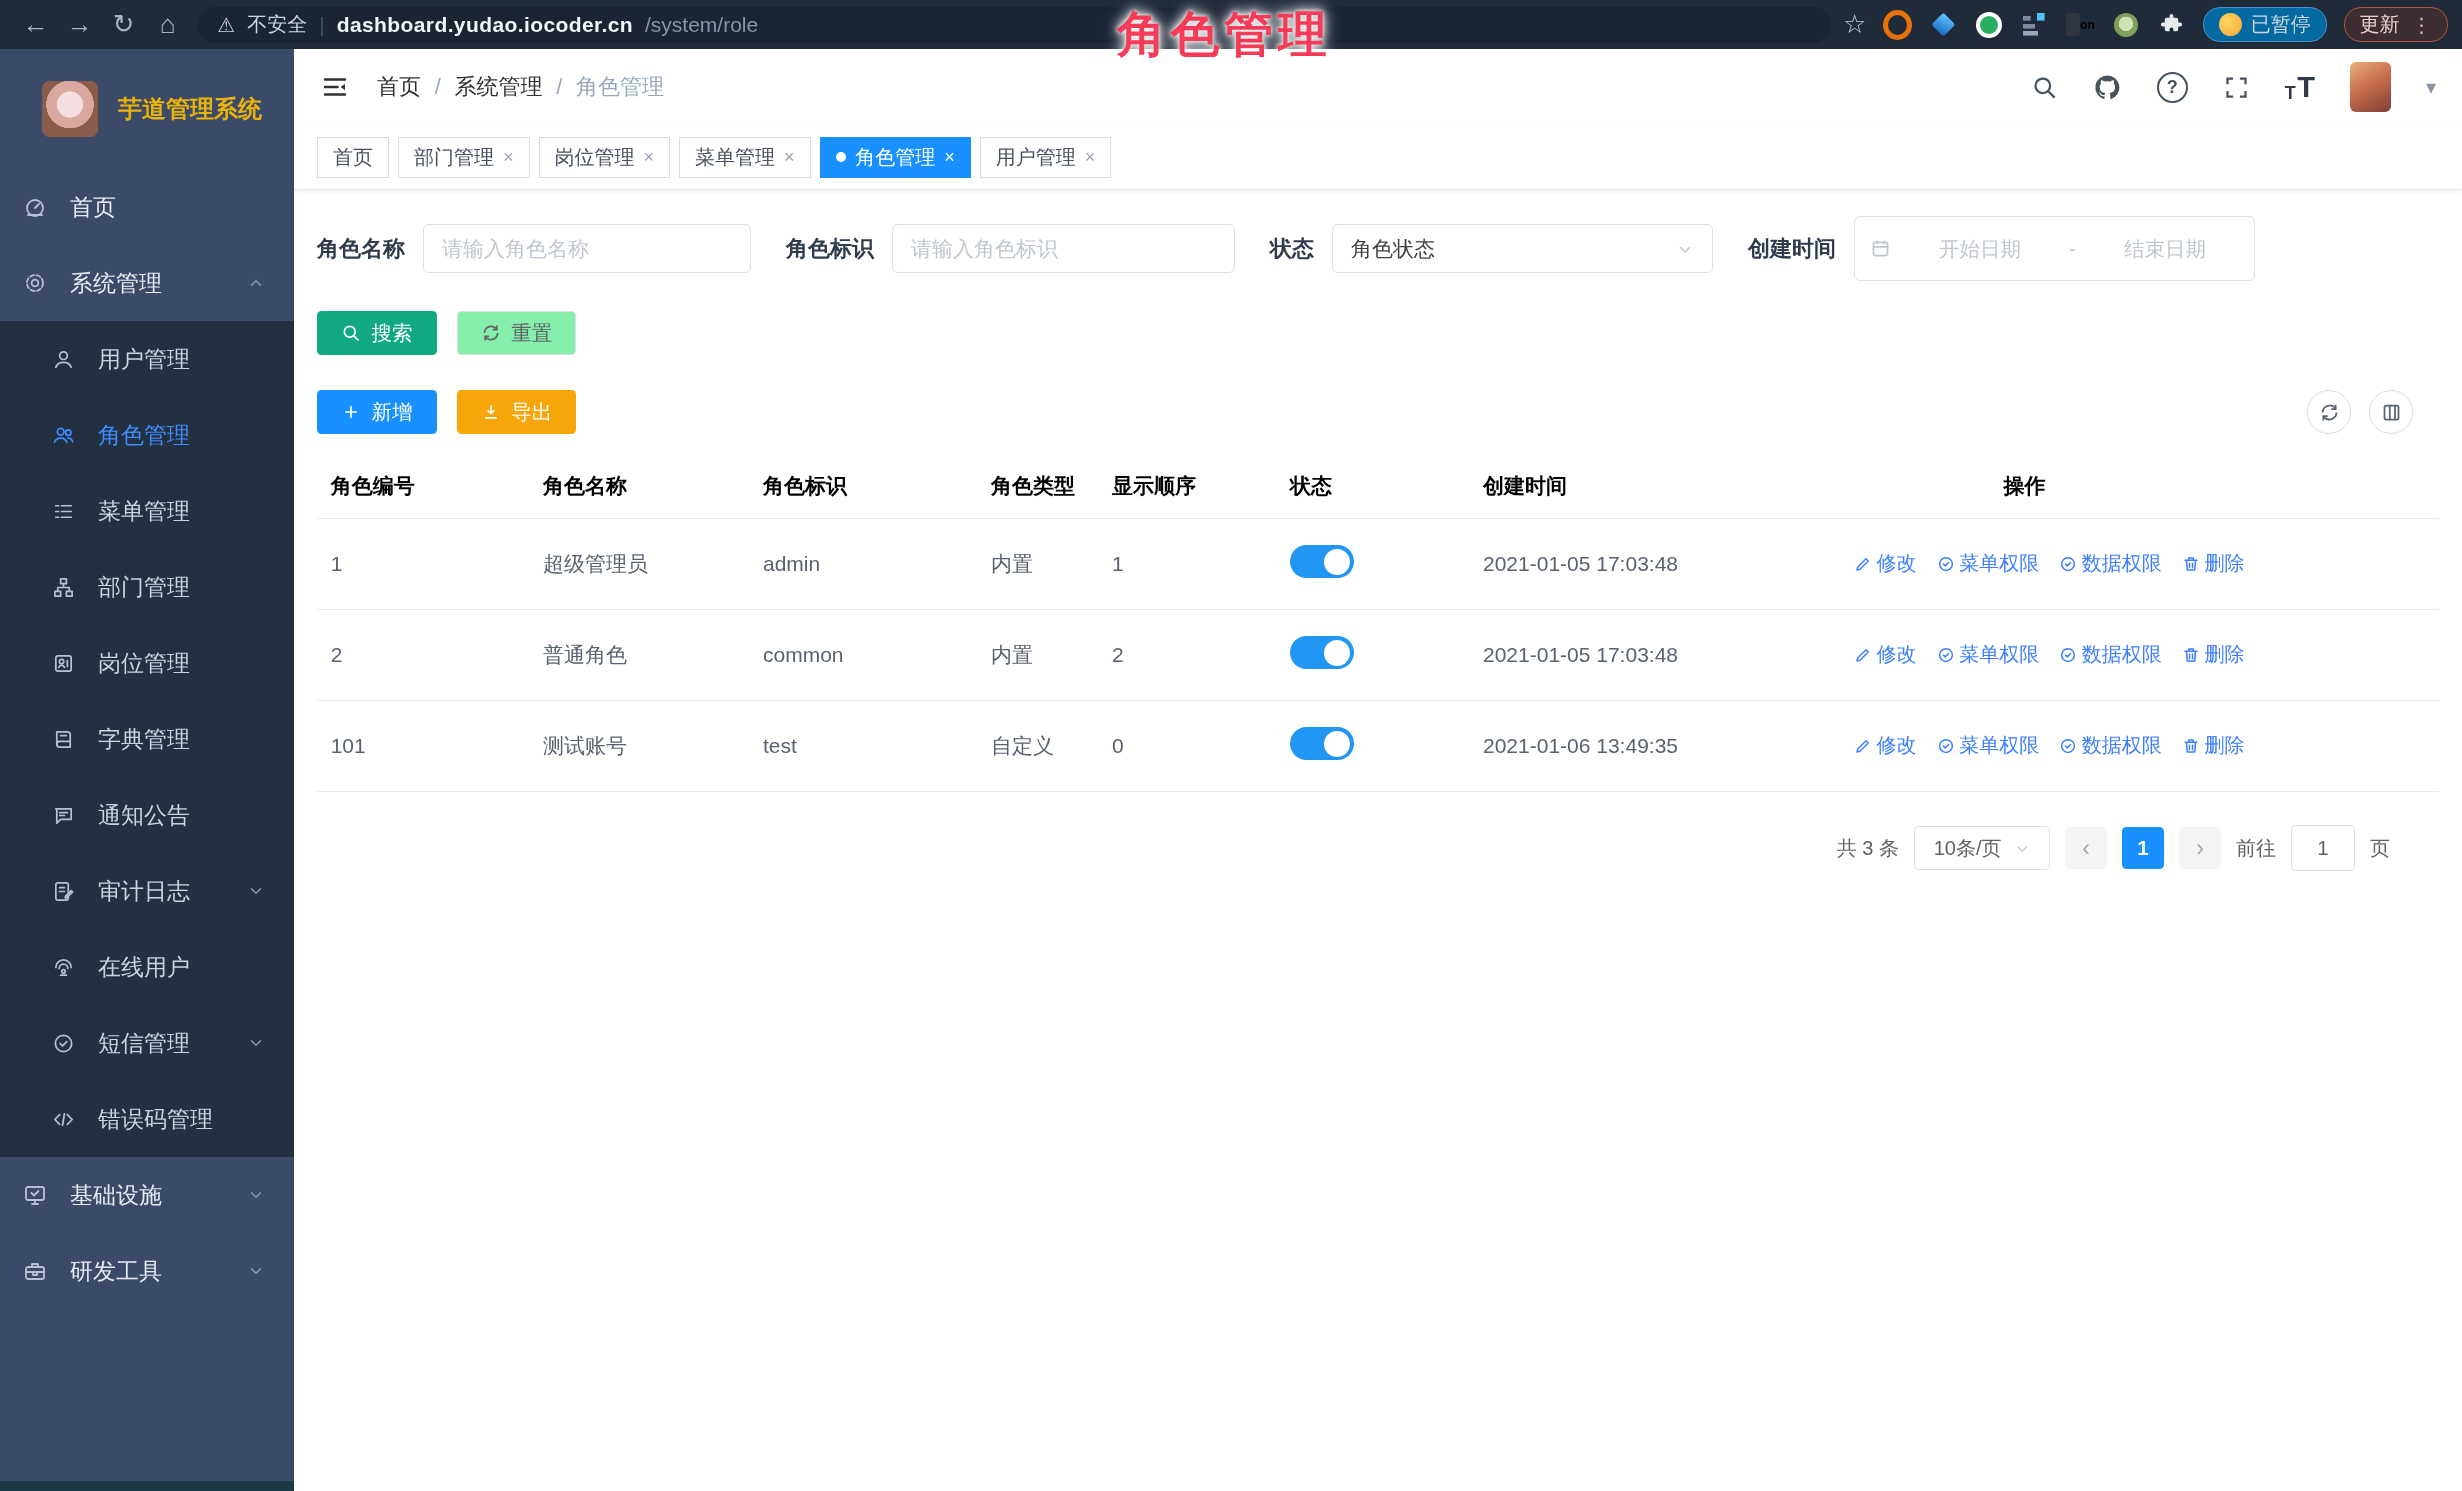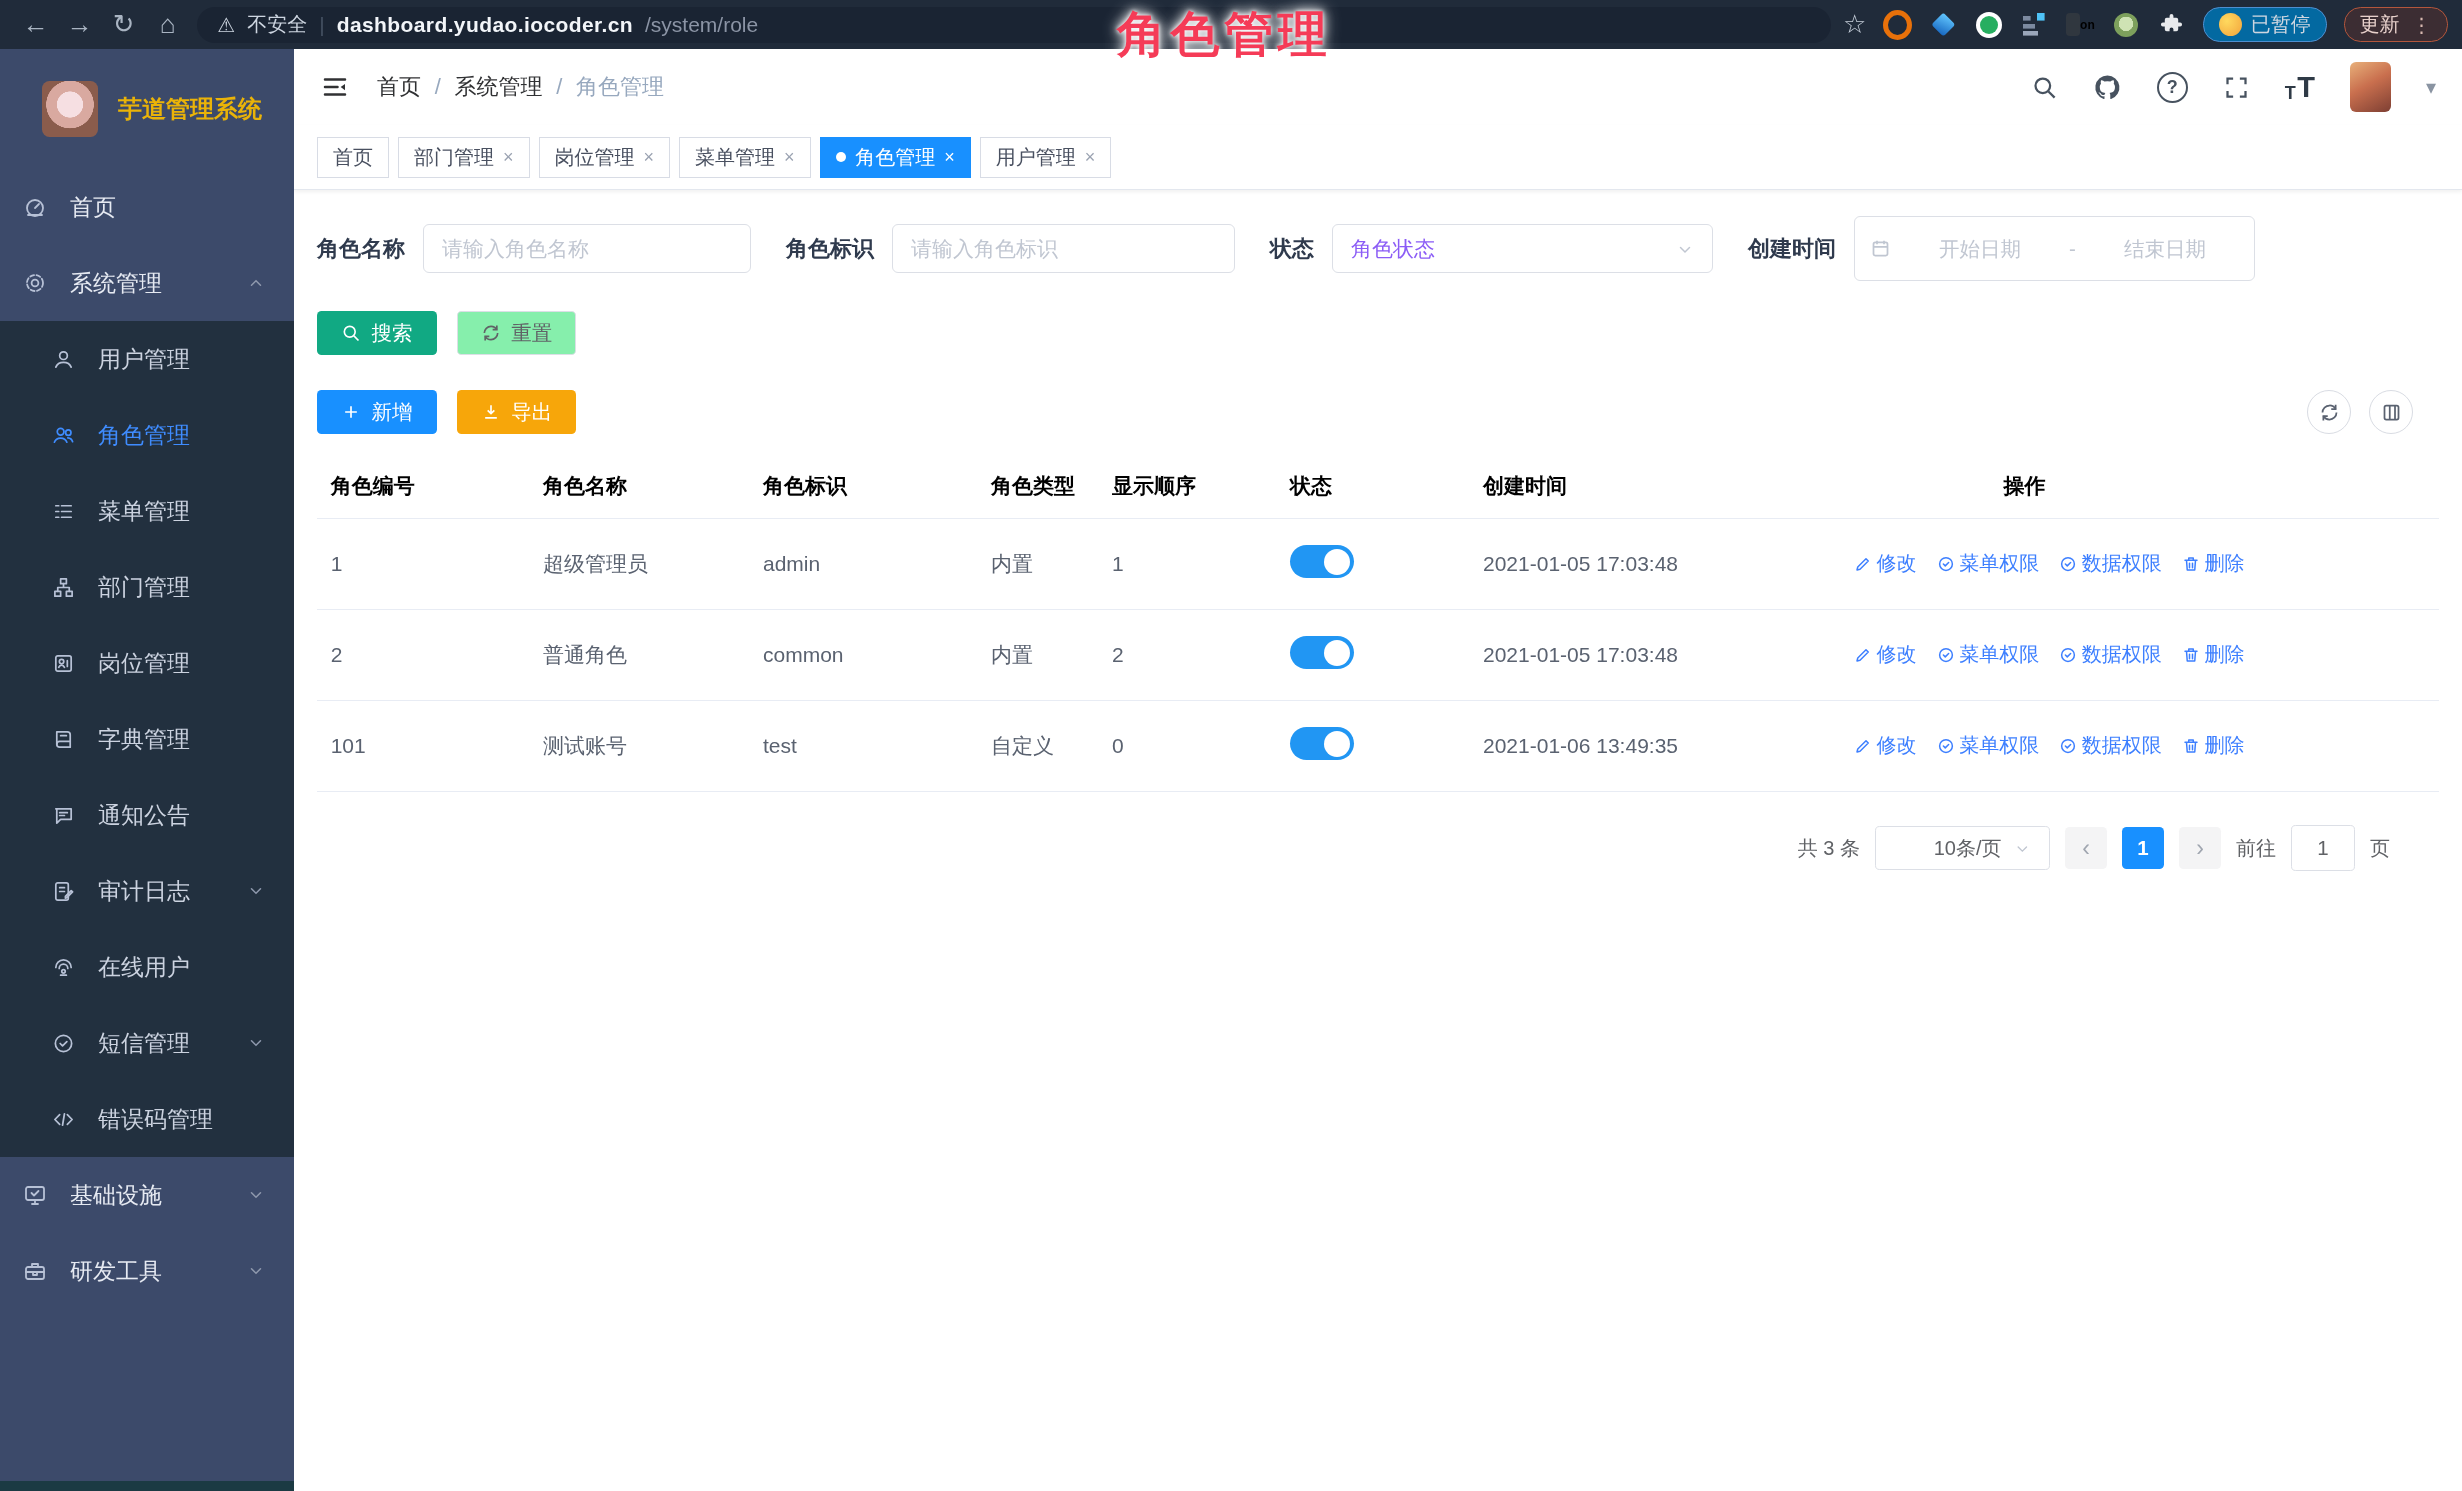--- a/index.html
+++ b/index.html
@@ -92,21 +92,21 @@
   .dot{width:10.6px;height:10.6px;border-radius:50%;background:#fff;display:inline-block;}
 
   .page{padding:26px 23px 0 23px;}
   .search-row{display:flex;align-items:center;flex-wrap:nowrap;}
   .f-label{font-size:22px;font-weight:700;color:#2f3a4d;margin-right:18px;white-space:nowrap;}
   .f-group{display:flex;align-items:center;margin-right:35px;}
   .inp{height:47px;border:0.8px solid #dcdfe6;border-radius:6px;padding:0 18px;font-size:21px;
     color:#333;outline:none;font-family:inherit;}
   .inp::placeholder{color:#c0c6d1;}
   .sel{width:343px;height:47px;border:0.8px solid #dcdfe6;border-radius:6px;display:flex;align-items:center;
-    padding:0 18px;color:#8b5cf6;font-size:21px;justify-content:space-between;text-align:center;}
+    padding:0 18px;color:#404040;font-size:21px;justify-content:space-between;text-align:center;}
   .date-range{width:369px;height:47px;border:0.8px solid #dcdfe6;border-radius:6px;display:flex;
     align-items:center;padding:8px 15px;gap:15px;color:#c0c6d1;font-size:20.5px;}
   .date-range .ph{flex:1 1 auto;text-align:center;}
 
   .btn-row{margin-top:30px;display:flex;align-items:center;gap:20px;}
   .btn{height:44px;border-radius:4.6px;display:inline-flex;align-items:center;gap:10.6px;font-size:20.5px;
     padding:0 23px;border:0.8px solid transparent;cursor:pointer;font-family:inherit;}
   .btn svg{stroke:currentColor;fill:none;stroke-width:2;}
   .btn-search{background:#11a983;color:#fff;}
   .btn-reset{background:#86efac;color:#606266;border-color:#dcdfe6;}
@@ -126,21 +126,21 @@
   .switch{width:64px;height:33px;border-radius:16.7px;background:#2196f3;position:relative;
     display:inline-block;cursor:pointer;}
   .switch::after{content:"";position:absolute;right:3.8px;top:3.8px;width:26px;height:26px;border-radius:50%;background:#fff;}
   .op-links{display:inline-flex;align-items:center;gap:20px;}
   .op-link{display:inline-flex;align-items:center;gap:4.6px;color:#3d7fff;font-size:20px;cursor:pointer;white-space:nowrap;}
   .op-link svg{stroke:#3d7fff;fill:none;stroke-width:2;stroke-linecap:round;stroke-linejoin:round;}
 
   .pager{margin-top:33px;display:flex;align-items:center;justify-content:flex-end;gap:15px;
     padding-right:49px;font-size:20px;color:#606266;}
   .psel{width:134px;height:42px;border:0.8px solid #dcdfe6;border-radius:4.6px;display:flex;align-items:center;
-    justify-content:center;gap:12px;color:#606266;padding-left:39px;}
+    justify-content:center;gap:12px;color:#606266;}
   .pbox{width:42px;height:42px;border-radius:4.6px;background:#f4f4f5;color:#a0a6b0;display:flex;
     align-items:center;justify-content:center;font-size:23px;cursor:pointer;}
   .pbox.cur{background:#1890ff;color:#fff;font-weight:700;font-size:20.5px;}
   .goto-inp{width:58px;height:42px;border:0.8px solid #dcdfe6;border-radius:4.6px;text-align:center;
     font-size:20.5px;color:#606266;outline:none;font-family:inherit;}
 </style>
 </head>
 <body>
 
 <div class="browser-bar">

